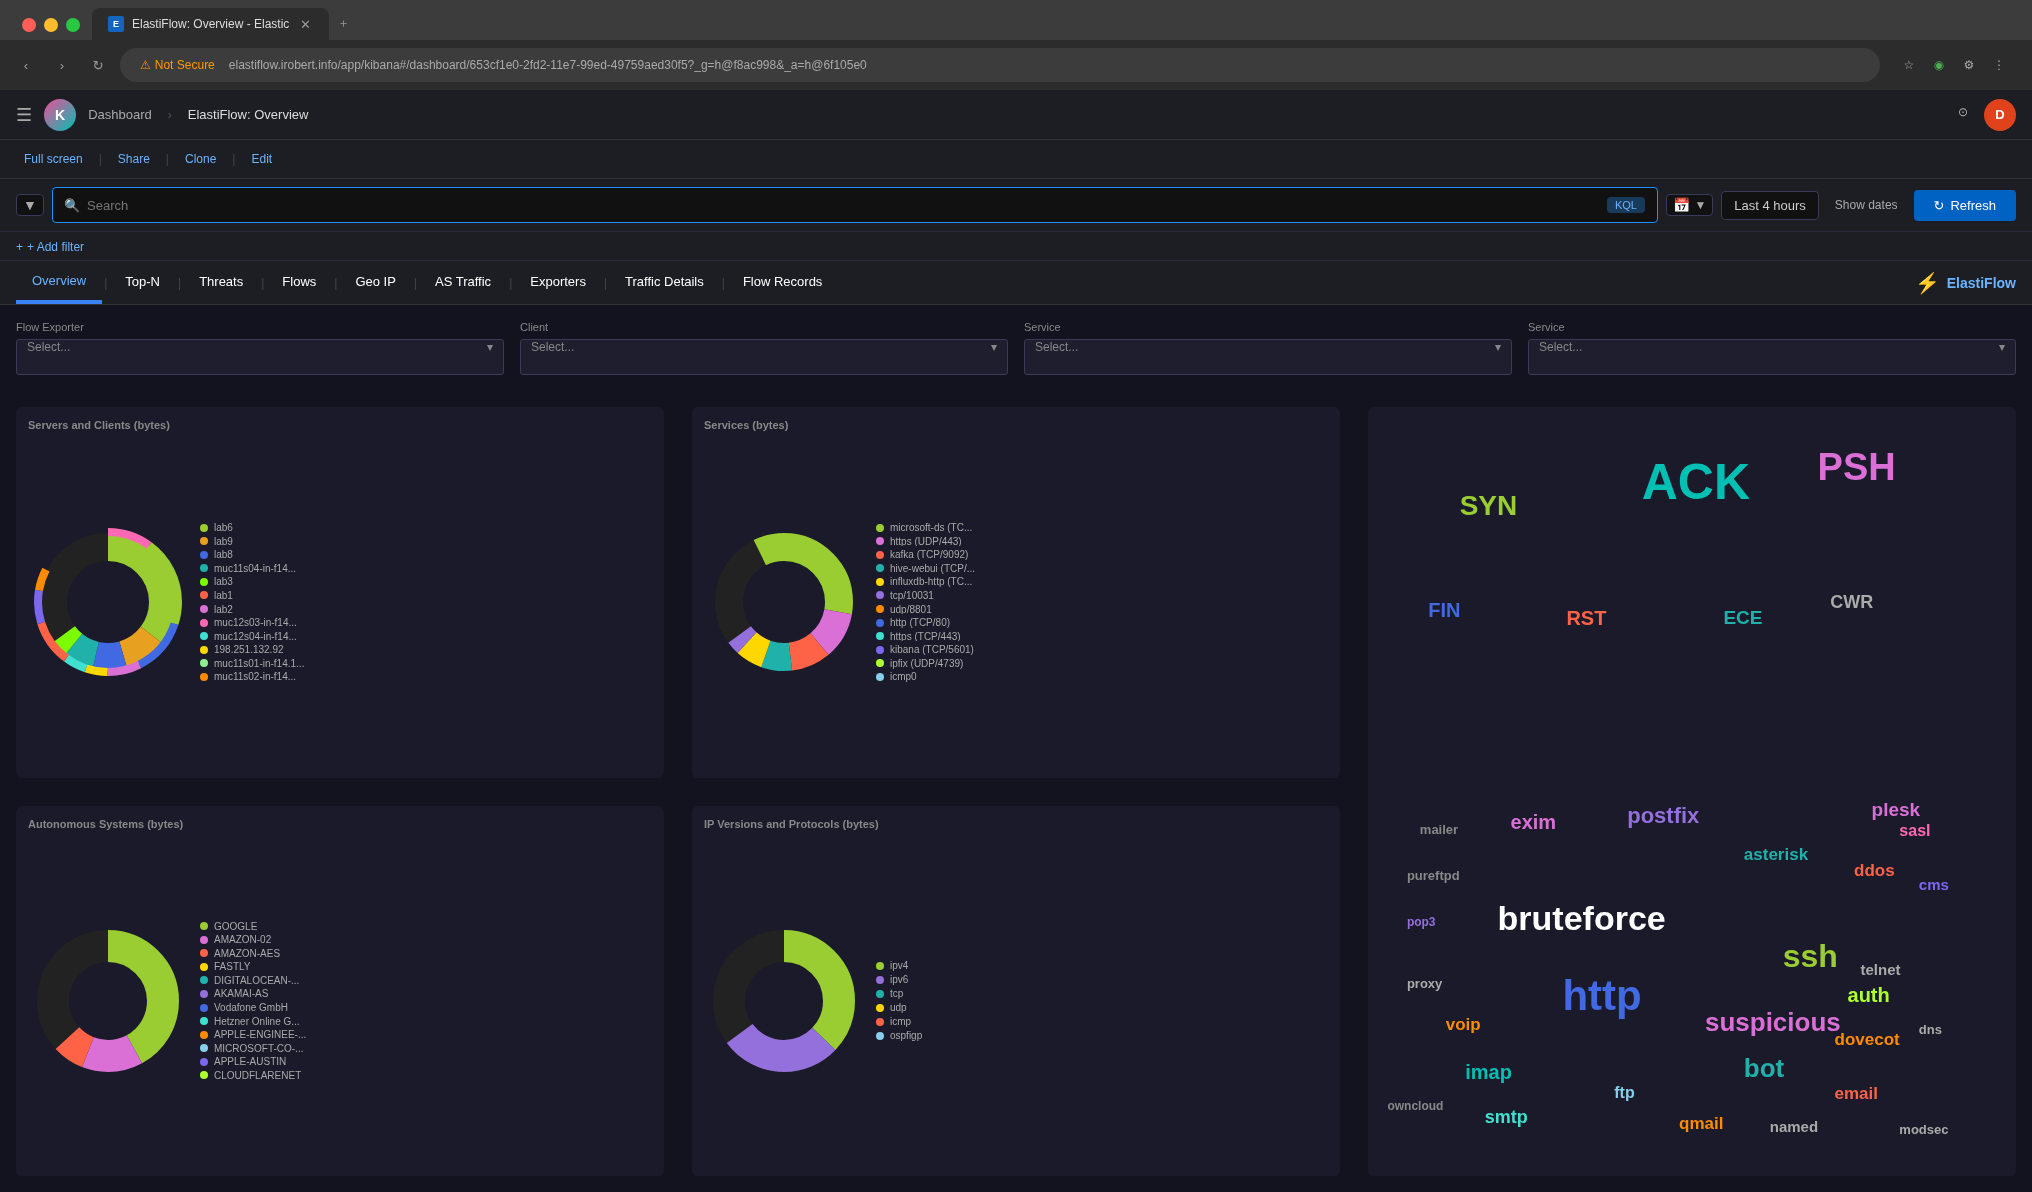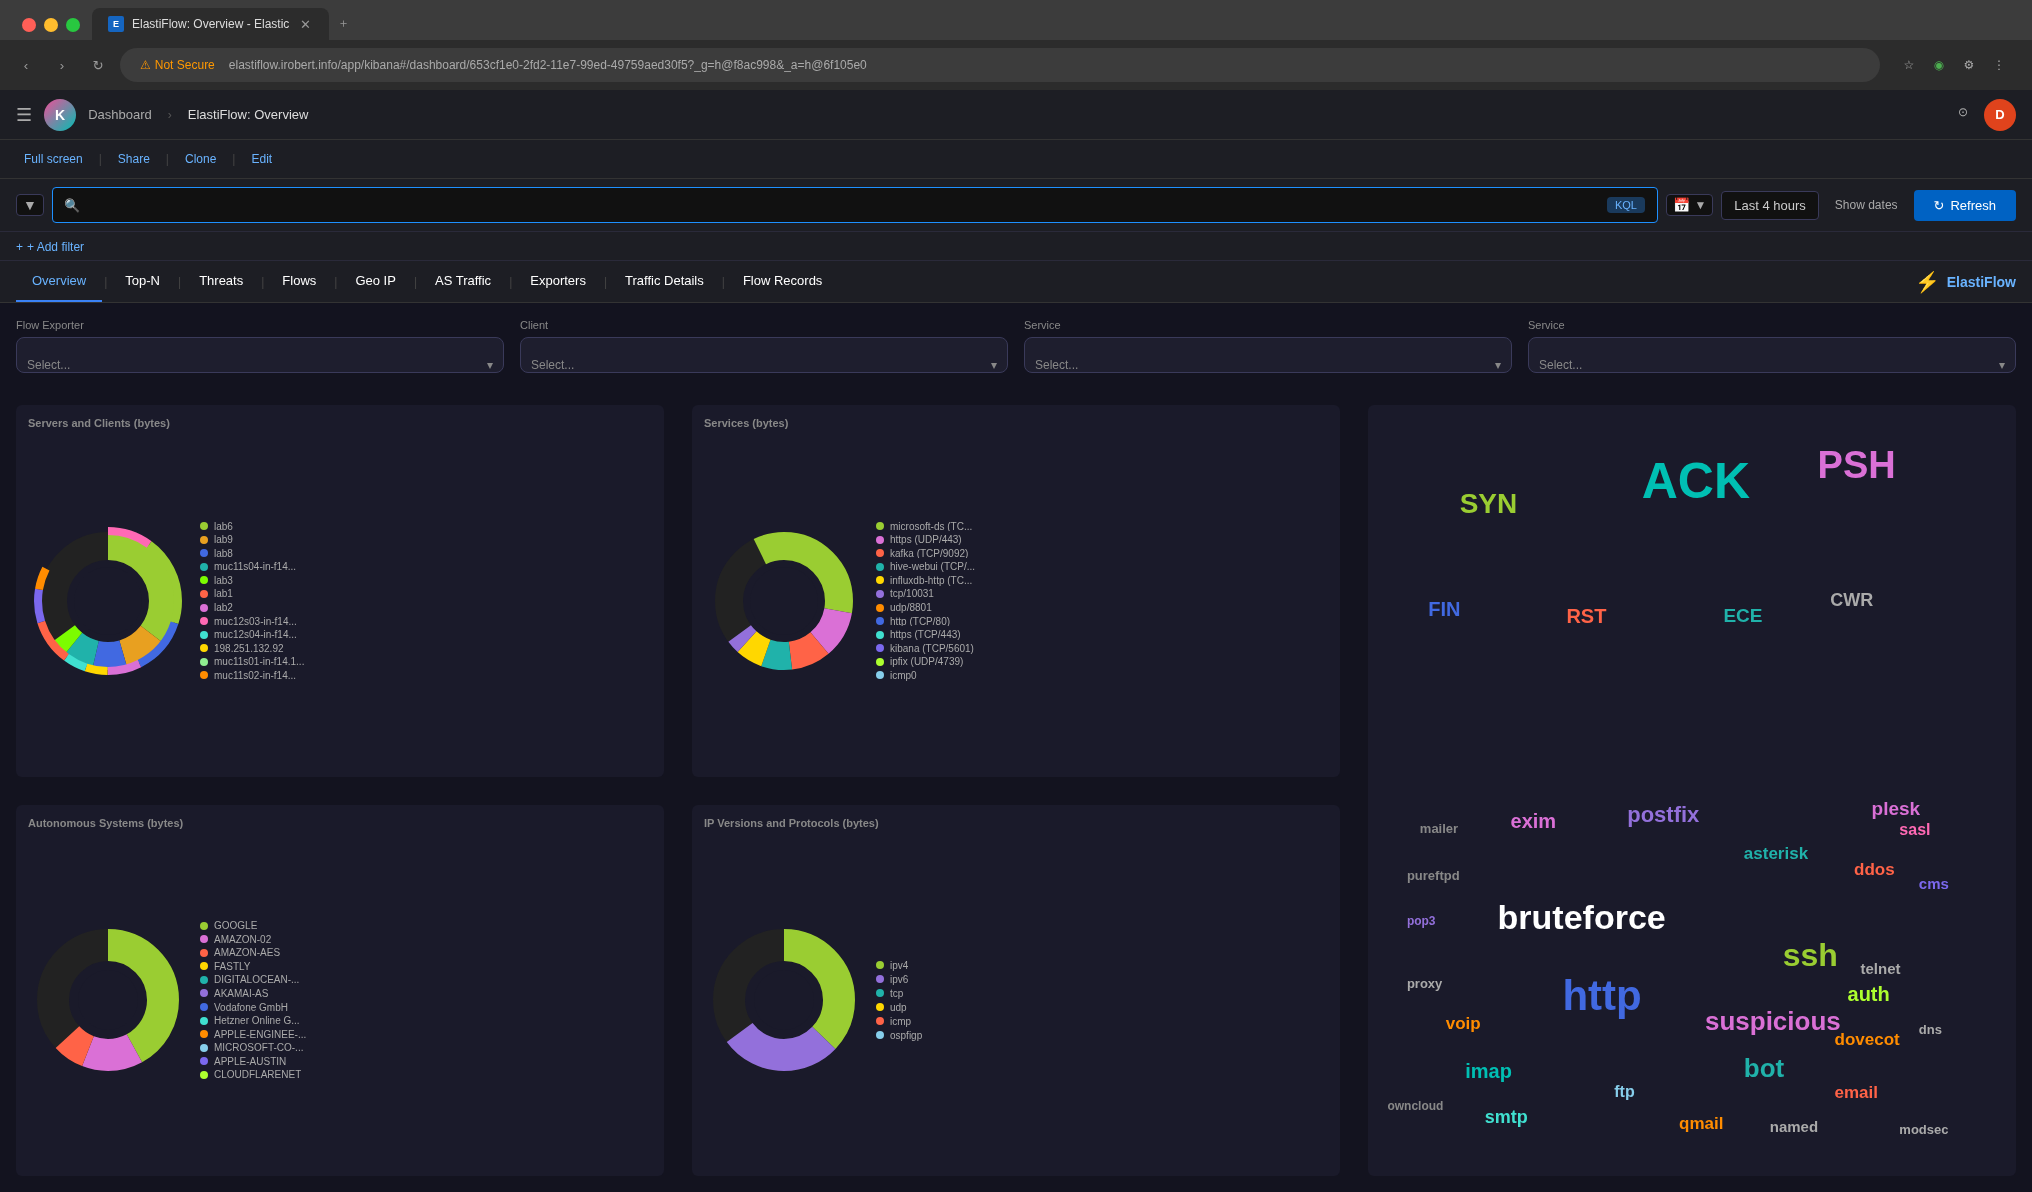--- a/index.html
+++ b/index.html
@@ -41,32 +41,32 @@
     .search-box { flex: 1; background: #111; border: 1px solid #3a3a5a; border-radius: 4px; height: 36px; display: flex; align-items: center; padding: 0 12px; color: #666; font-size: 13px; }
     .search-box input { background: none; border: none; outline: none; color: #ccc; flex: 1; font-size: 13px; }
     .kql-badge { background: #1a3a5c; color: #69b3ff; padding: 2px 8px; border-radius: 4px; font-size: 11px; cursor: pointer; }
     .time-picker { display: flex; align-items: center; gap: 8px; color: #ccc; font-size: 13px; background: #111; border: 1px solid #3a3a5a; border-radius: 4px; padding: 6px 12px; cursor: pointer; }
     .show-dates-btn { color: #aaa; background: none; border: none; font-size: 12px; cursor: pointer; padding: 0 8px; }
     .refresh-btn { background: #0062c3; color: white; border: none; border-radius: 4px; padding: 8px 20px; font-size: 13px; cursor: pointer; display: flex; align-items: center; gap: 6px; }
     .add-filter { display: flex; align-items: center; gap: 4px; color: #69b3ff; font-size: 12px; cursor: pointer; padding: 4px 0; }
 
     .nav-tabs { background: #1d1e24; padding: 0 16px; display: flex; align-items: center; gap: 0; border-bottom: 1px solid #333; }
     .nav-tab { padding: 12px 16px; color: #ffffff; font-size: 13px; cursor: pointer; border-bottom: 2px solid transparent; white-space: nowrap; }
-    .nav-tab.active { color: #69b3ff; border-bottom: 2px solid #3b82f6; }
+    .nav-tab.active { color: #69b3ff; border-bottom: 4px solid #3b82f6; }
     .nav-tab-sep { color: #444; padding: 0 2px; }
     .elastiflow-logo { margin-left: auto; display: flex; align-items: center; gap: 6px; color: #69b3ff; font-size: 14px; font-weight: bold; }
     .ef-icon { color: #69b3ff; font-size: 20px; }
 
     .main-content { flex: 1; overflow: hidden; display: flex; flex-direction: column; background: #13131f; padding: 16px; }
 
     
     .filter-row { display: flex; gap: 16px; margin-bottom: 32px; }
     .filter-group { flex: 1; }
     .filter-label { font-size: 11px; color: #888; margin-bottom: 6px; }
-    .filter-select { width: 100%; background: #1e1e2e; border: 1px solid #3a3a5a; border-radius: 8px; height: 36px; display: flex; align-items: flex-end; padding: 0 10px; color: #888; font-size: 12px; cursor: pointer; justify-content: space-between; }
+    .filter-select { width: 100%; background: #1e1e2e; border: 1px solid #3a3a5a; border-radius: 3px; height: 36px; display: flex; align-items: flex-start; padding: 0 10px; color: #888; font-size: 12px; cursor: pointer; justify-content: space-between; }
 
     .chart-panel { background: #1a1a2a; border-radius: 6px; padding: 12px; overflow: hidden; display: flex; flex-direction: column; }
     .chart-title { font-size: 11px; color: #888; margin-bottom: 8px; font-weight: 600; text-transform: none; }
 
     .donut-container { flex: 1; display: flex; align-items: center; gap: 12px; overflow: hidden; }
     .donut-svg { flex-shrink: 0; }
     .legend { flex: 1; overflow: hidden; display: flex; flex-direction: column; gap: 3px; }
     .legend-item { display: flex; align-items: center; gap: 6px; font-size: 10px; color: #aaa; white-space: nowrap; overflow: hidden; }
     .legend-dot { width: 8px; height: 8px; border-radius: 50%; flex-shrink: 0; }
     .legend-text { overflow: hidden; text-overflow: ellipsis; }
@@ -138,20 +138,21 @@
     <span style="color:#444">|</span>
     <button class="action-btn">Edit</button>
   </div>
 
   <div class="search-row">
     <div style="display:flex; align-items:center; gap:4px; border:1px solid #3a3a5a; border-radius:4px; padding:2px 6px; background:#111;">
       <span style="color:#aaa; font-size:14px;">▼</span>
     </div>
     <div class="search-box" style="border:1px solid #1e90ff; flex:1; background:#111;">
       <span style="color:#666; margin-right:6px;">🔍</span>
+      <input type="text" placeholder="Search" style="">
       <span class="kql-badge" style="margin-left:auto;">KQL</span>
     </div>
     <div style="display:flex; align-items:center; gap:4px; border:1px solid #3a3a5a; border-radius:4px; padding:2px 6px; background:#111;">
       <span style="color:#aaa; font-size:14px;">📅</span>
       <span style="color:#aaa;">▼</span>
     </div>
     <div class="time-picker">
       <span>Last 4 hours</span>
     </div>
     <button class="show-dates-btn">Show dates</button>

